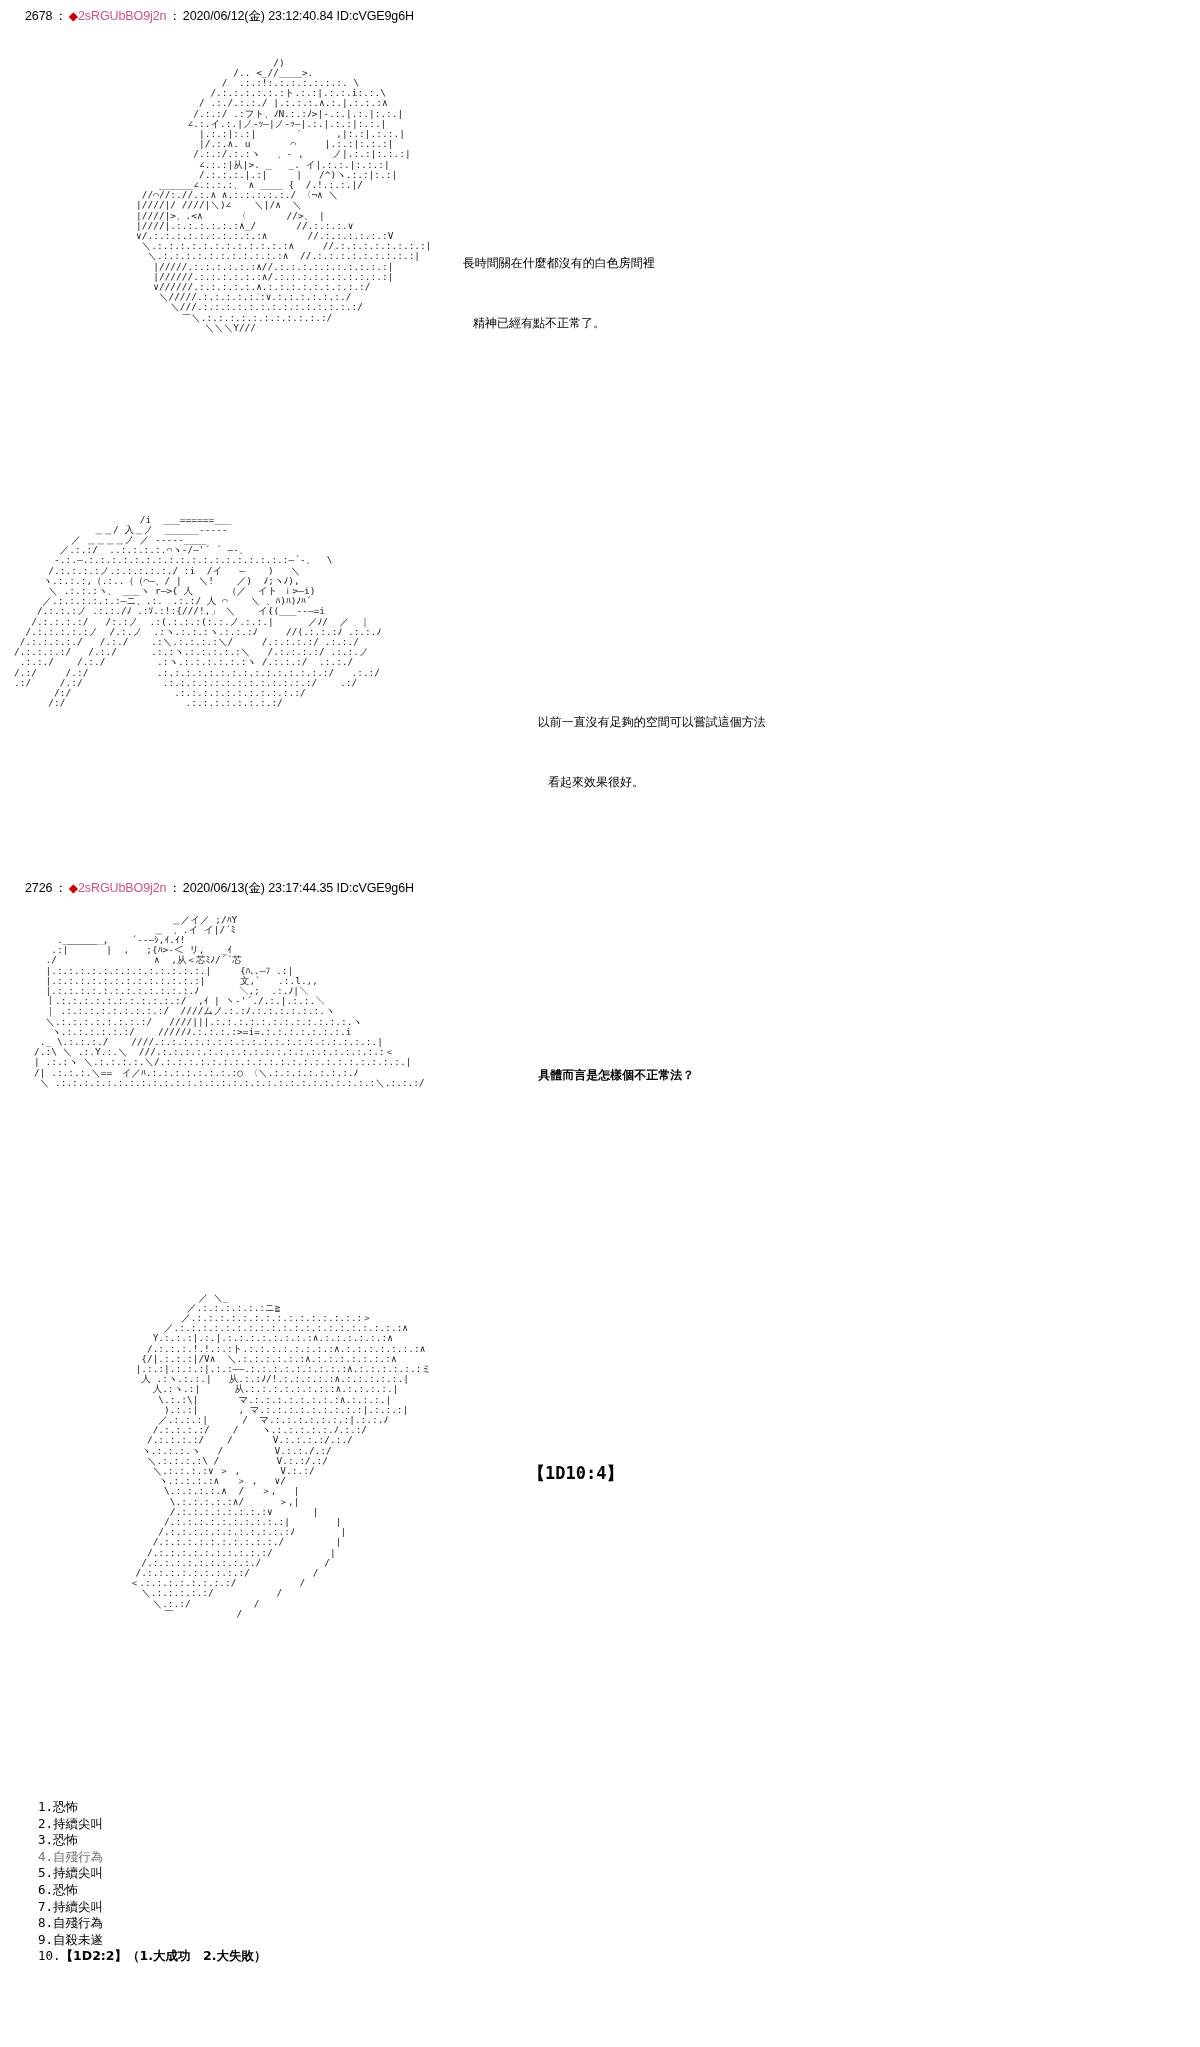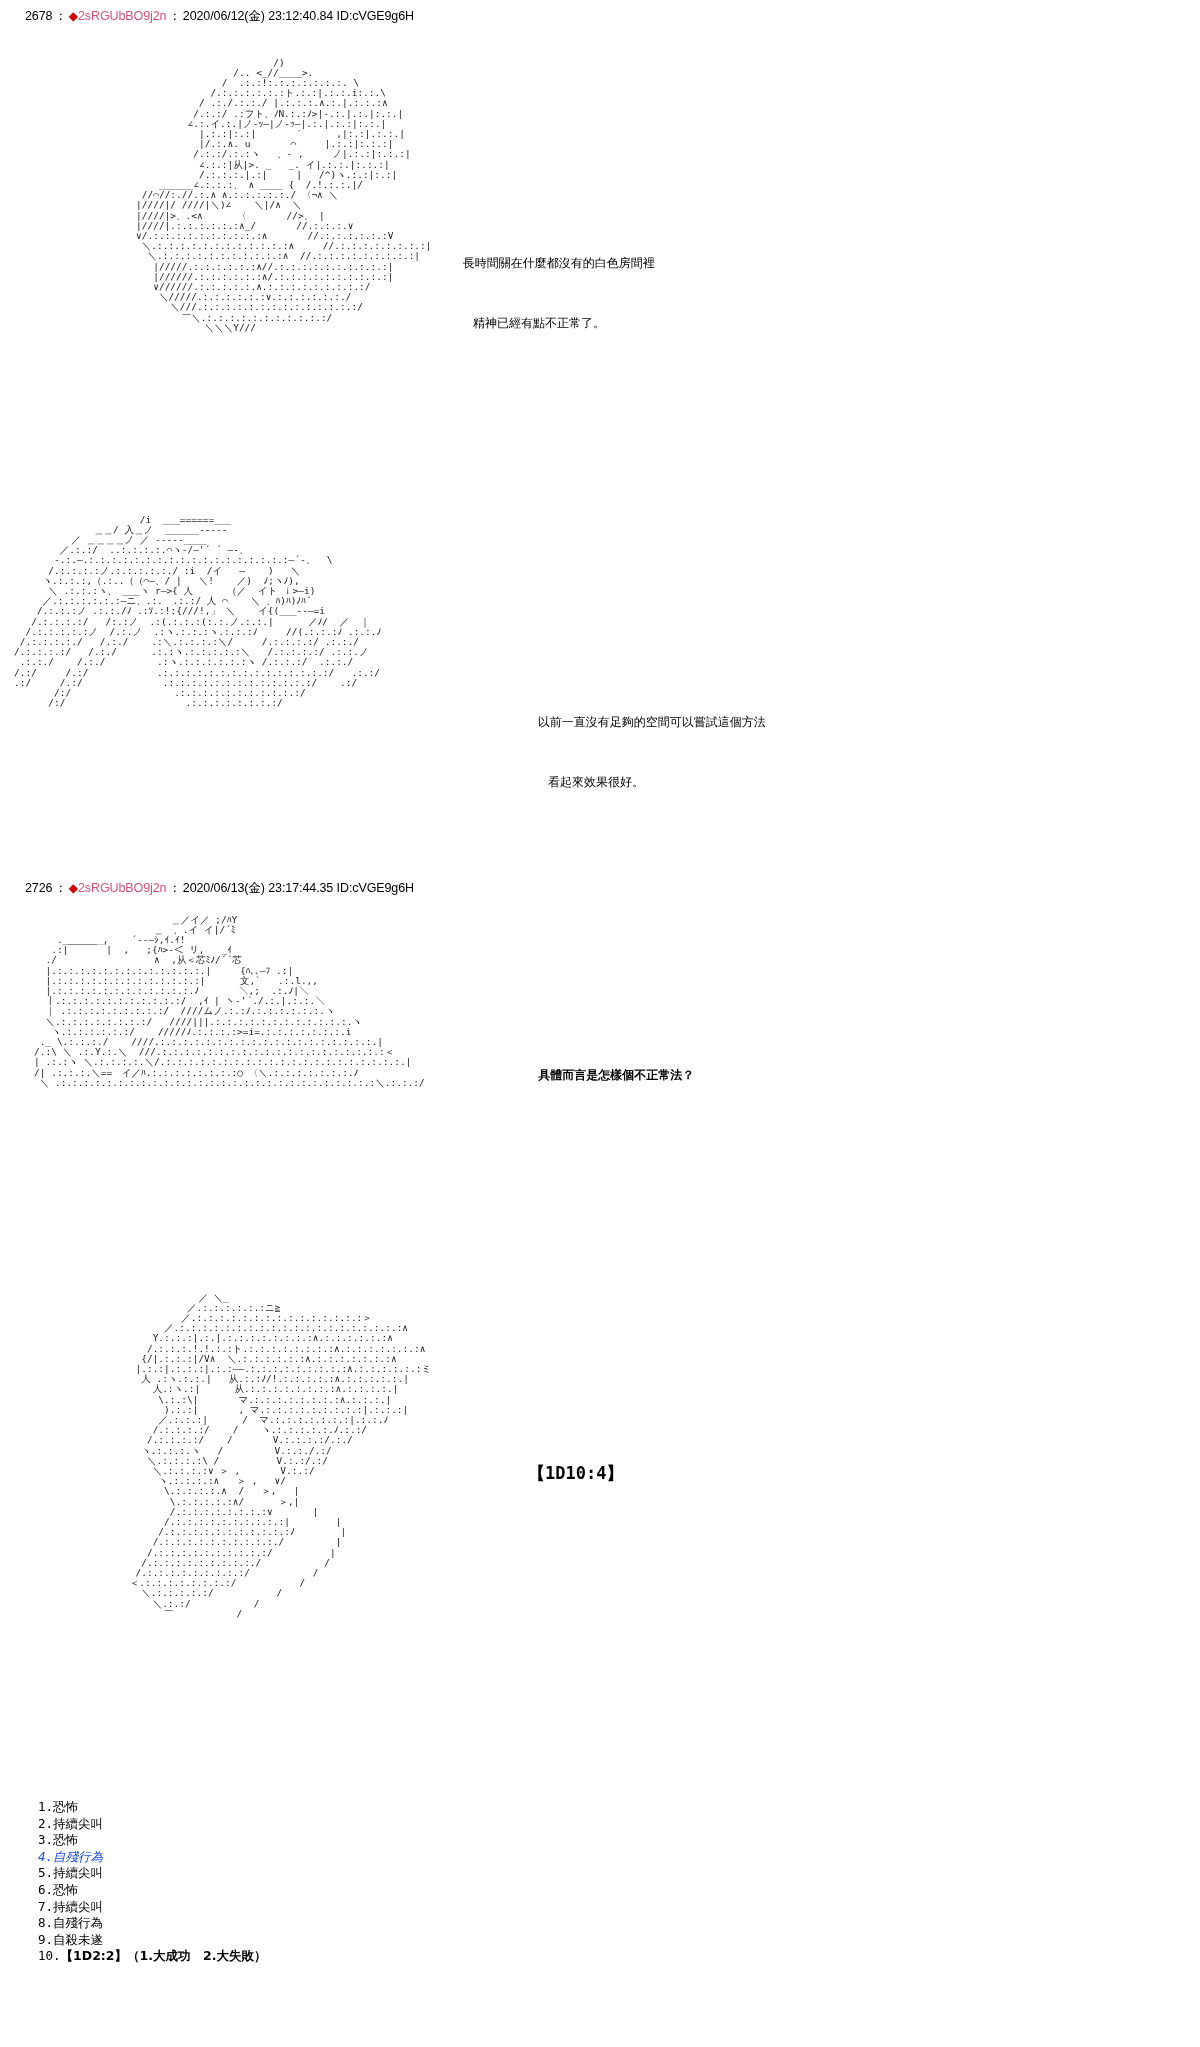--- a/index.html
+++ b/index.html
@@ -70,21 +70,21 @@
     position: absolute;
     left: 38px;
     top: 1793px;
     font-family: "DejaVu Sans", "Liberation Sans", sans-serif;
     font-size: 12.5px;
     line-height: 16.6px;
     color: #000000;
     margin-top: 6px;
   }
   .choice { white-space: pre; }
-  .choice.hl { color: #1d4ed8; font-style: italic; }
+  .choice.hl { color: #737373; }
   .choice .idx { font-family: "DejaVu Sans Mono", "Liberation Mono", monospace; }
   .choice .roll { font-weight: bold; }
 </style>
 </head>
 <body>
 
 <div class="post-header" style="top:8px;">
   <span class="num">2678</span><span class="sep">：</span><span class="diamond">◆</span><span class="tripcode">2sRGUbBO9j2n</span><span class="sep">：</span><span class="date">2020/06/12(金) 23:12:40.84</span>&nbsp;<span class="idtag">ID:cVGE9g6H</span>
 </div>
 

